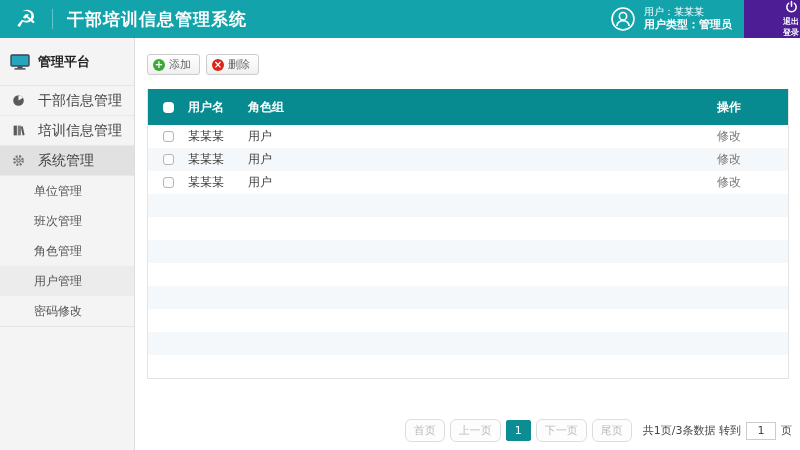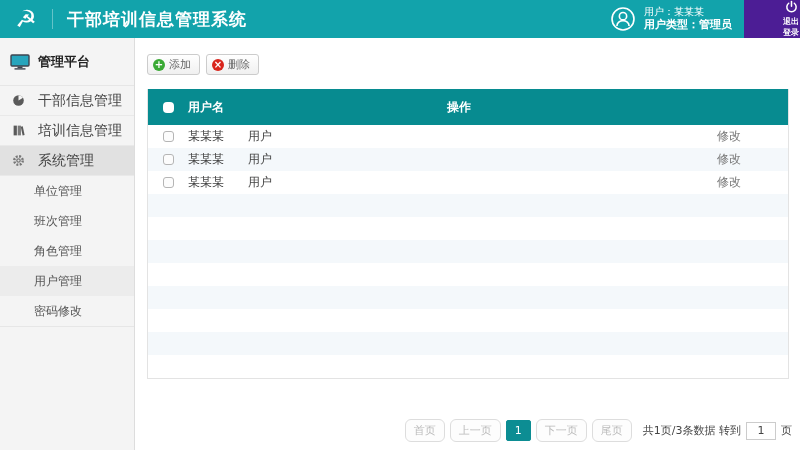--- a/index.html
+++ b/index.html
@@ -166,20 +166,21 @@
         <span>删除</span>
       </button>
     </div>
 
     <div class="table">
       <div class="trow head">
         <div class="cell-check">
             <span class="head-cb"></span>
           </div>
         <div>用户名</div>
+        <div>角色组</div>
         <div class="cell-actions">操作</div>
       </div>
 
       <div class="trow">
         <div class="cell-check">
             <span class="row-cb"></span>
           </div>
         <div>某某某</div>
         <div>用户</div>
         <div class="cell-actions"><a class="action-link">修改</a></div>

